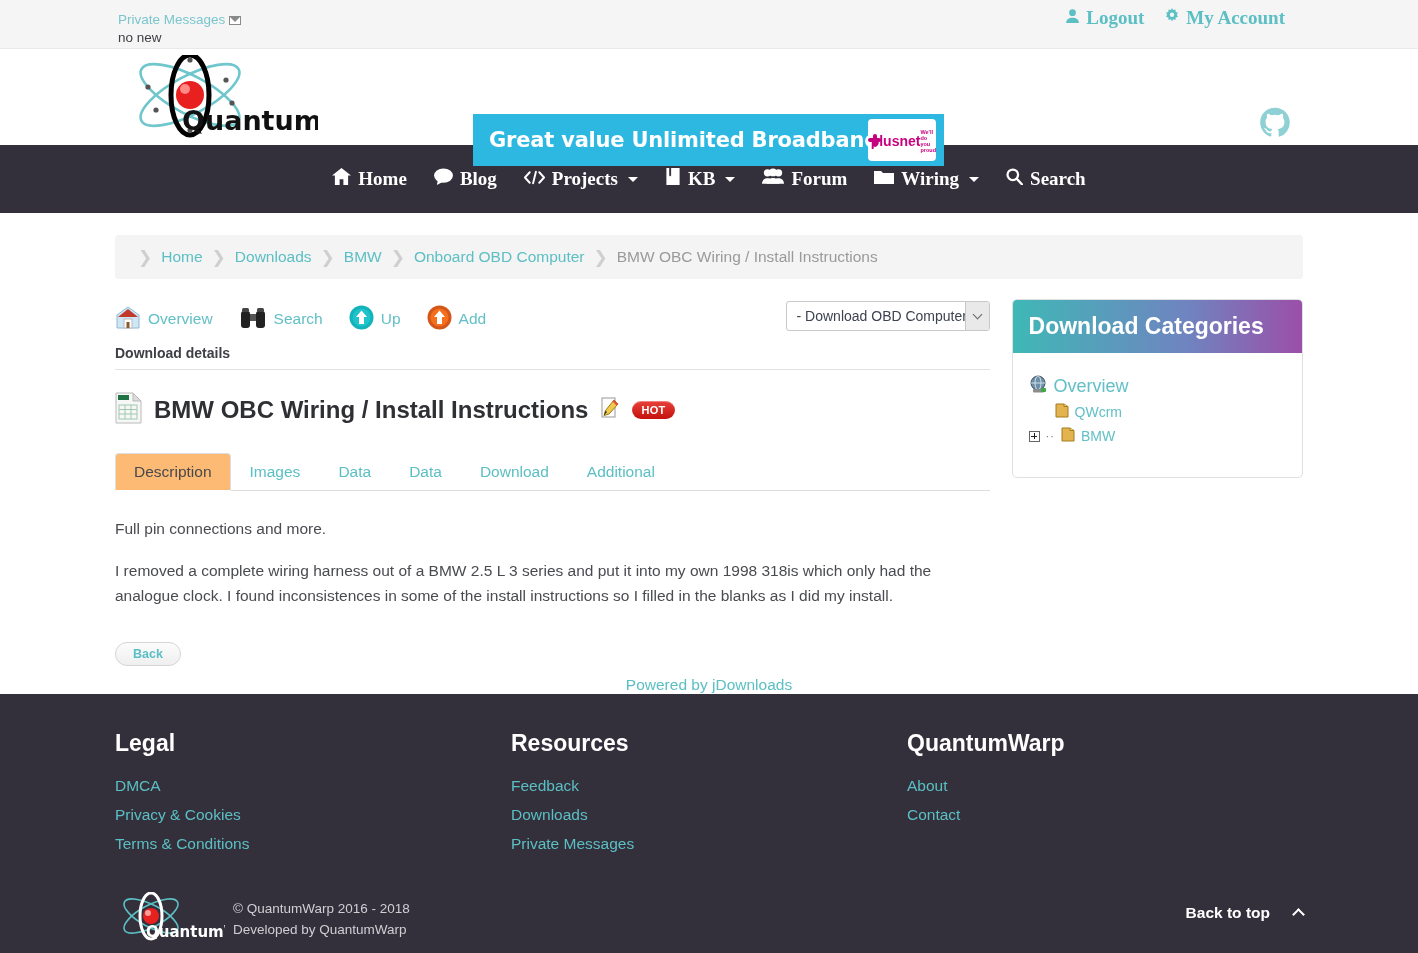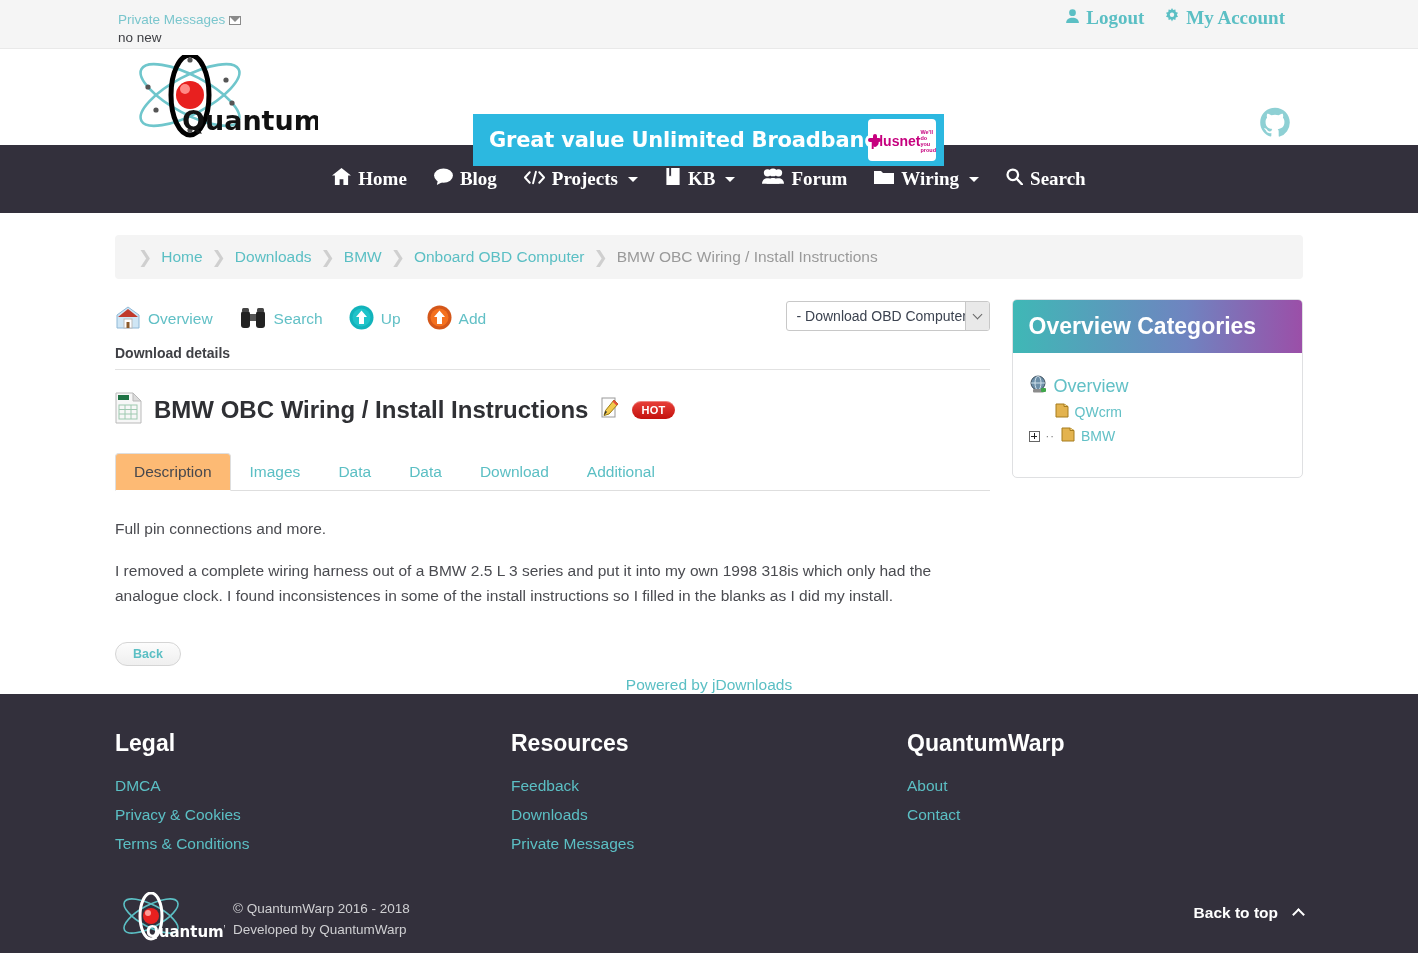--- a/index.html
+++ b/index.html
@@ -215,21 +215,21 @@
   .footer-bottom {
     width: 1188px; margin: 28px auto 0 auto;
     display: flex; align-items: center; position: relative;
     padding-bottom: 20px;
   }
   .fb-logo { width: 110px; }
   .fb-copy { color: #cfcfd2; font-size: 13.5px; line-height: 1.55; margin-left: 8px; }
   .back-top {
     position: absolute; right: 0; top: 12px;
     color: #fff; font-weight: bold; font-size: 15.5px;
-    display: flex; align-items: center; gap: 16px;
+    display: flex; align-items: center; gap: 24px;
   }
   .up-chev {
     width: 9px; height: 9px; border-top: 2.2px solid #fff;
     border-right: 2.2px solid #fff; transform: rotate(-45deg); margin-top: 3px;
   }
 </style>
 </head>
 <body>
 
 <div class="topbar">
@@ -475,21 +475,21 @@
           <p>Full pin connections and more.</p>
           <p>I removed a complete wiring harness out of a BMW 2.5 L 3 series and put it into my own 1998 318is which only had the analogue clock. I found inconsistences in some of the install instructions so I filled in the blanks as I did my install.</p>
         </div>
 
         <a href="#" class="back-btn">Back</a>
       </div>
 
       <div class="side-col">
         <div class="module">
           <div class="module-head">
-            <div class="module-title">Overview Categories</div>
+            <div class="module-title">Download Categories</div>
           </div>
           <div class="module-body">
             <div class="tree-row">
               <span>
                 <svg width="19" height="19" viewBox="0 0 19 19">
                   <circle cx="9" cy="8" r="7" fill="#6d8fa8" stroke="#3c4f5e"></circle>
                   <ellipse cx="9" cy="8" rx="3" ry="7" fill="none" stroke="#cfe0ea"></ellipse>
                   <line x1="2" y1="8" x2="16" y2="8" stroke="#cfe0ea"></line>
                   <rect x="4" y="14" width="11" height="3.5" rx="1" fill="#8c8c8c"></rect>
                   <rect x="12" y="13" width="5" height="4" rx="1" fill="#3fa64a"></rect>

